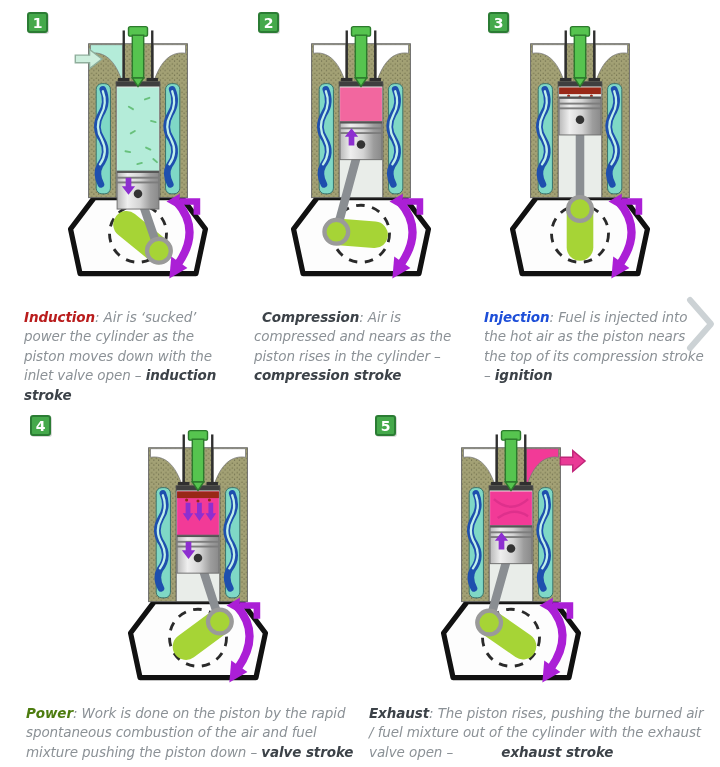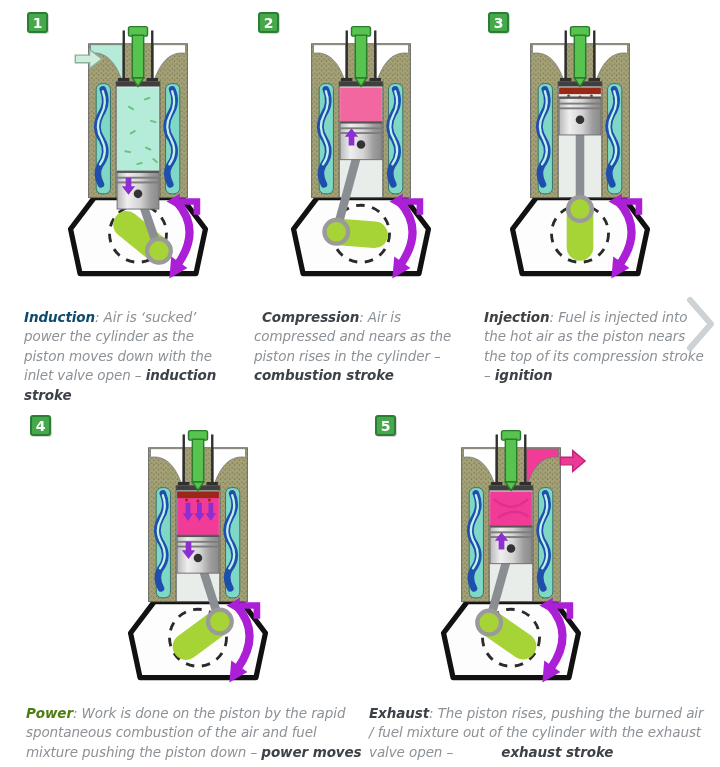--- a/index.html
+++ b/index.html
@@ -93,21 +93,21 @@
   </g>
             <polygon points="67,171 73,171 73,180 77,180 70,189 63,180 67,180" fill="#8d2fd0"></polygon>
   <g>
     <polyline points="142,210 142,196 124,196" fill="none" stroke="#ab1fd6" stroke-width="7"></polyline>
     <polygon points="124,188 124,204 110,196" fill="#ab1fd6"></polygon>
     <path d="M121,197 Q147,226 122,262" fill="none" stroke="#ab1fd6" stroke-width="8.5"></path>
     <polygon points="113,277 132,266 115,254" fill="#ab1fd6"></polygon>
   </g>
             <polygon points="14,42 29,42 29,36 42,46 29,56 29,50 14,50" fill="#cdeedd" stroke="#8fae9c" stroke-width="1.5"></polygon>
           </svg></div>
-        <div class="caption" style="left: 6px; top: 300px; width: 206px; color: rgb(139, 145, 150);"><span class="lead" style="color: #0c4a6e;">Induction</span><span>: Air is ‘sucked’ power the cylinder as the piston moves down with the inlet valve open – </span><span class="tail" style="color: rgb(60, 66, 72);">induction stroke</span></div>
+        <div class="caption" style="left: 6px; top: 300px; width: 206px; color: rgb(139, 145, 150);"><span class="lead" style="color: #b91c1c;">Induction</span><span>: Air is ‘sucked’ power the cylinder as the piston moves down with the inlet valve open – </span><span class="tail" style="color: rgb(60, 66, 72);">induction stroke</span></div>
       </div>
       <div class="panel" style="left: 248px; top: 8px; width: 222px; height: 392px;">
         <div class="badge" style="left: 10px; top: 4px; background: rgb(69, 169, 75); border: 2px solid rgb(43, 124, 52); color: rgb(255, 255, 255);">2</div>
         <div class="engine-wrap" style="left: 37px; top: 4px;"><svg width="152" height="282" viewBox="0 0 160 290">
   <defs>
     <pattern id="spk1" width="5" height="5" patternUnits="userSpaceOnUse">
       <rect width="5" height="5" fill="#a3a175"></rect>
       <circle cx="1.2" cy="1.2" r="0.7" fill="#6f6e48"></circle>
       <circle cx="3.6" cy="3.1" r="0.6" fill="#55543a"></circle>
     </pattern>
@@ -159,21 +159,21 @@
     <circle cx="80" cy="136" r="4.5" fill="#333"></circle>
   </g>
             <polygon points="67,137 73,137 73,128 77,128 70,119 63,128 67,128" fill="#8d2fd0"></polygon>
   <g>
     <polyline points="142,210 142,196 124,196" fill="none" stroke="#ab1fd6" stroke-width="7"></polyline>
     <polygon points="124,188 124,204 110,196" fill="#ab1fd6"></polygon>
     <path d="M121,197 Q147,226 122,262" fill="none" stroke="#ab1fd6" stroke-width="8.5"></path>
     <polygon points="113,277 132,266 115,254" fill="#ab1fd6"></polygon>
   </g>
           </svg></div>
-        <div class="caption" style="left: 6px; top: 300px; width: 212px; color: rgb(139, 145, 150);"><span class="lead" style="color: rgb(60, 66, 72); margin-left: 8px;">Compression</span><span>: Air is compressed and nears as the piston rises in the cylinder – </span><span class="tail" style="color: rgb(60, 66, 72);">combustion stroke</span></div>
+        <div class="caption" style="left: 6px; top: 300px; width: 212px; color: rgb(139, 145, 150);"><span class="lead" style="color: rgb(60, 66, 72); margin-left: 8px;">Compression</span><span>: Air is compressed and nears as the piston rises in the cylinder – </span><span class="tail" style="color: rgb(60, 66, 72);">compression stroke</span></div>
       </div>
       <div class="panel" style="left: 478px; top: 8px; width: 236px; height: 392px;">
         <div class="badge" style="left: 10px; top: 4px; background: rgb(69, 169, 75); border: 2px solid rgb(43, 124, 52); color: rgb(255, 255, 255);">3</div>
         <div class="engine-wrap" style="left: 26px; top: 4px;"><svg width="152" height="282" viewBox="0 0 160 290">
   <defs>
     <pattern id="spk2" width="5" height="5" patternUnits="userSpaceOnUse">
       <rect width="5" height="5" fill="#a3a175"></rect>
       <circle cx="1.2" cy="1.2" r="0.7" fill="#6f6e48"></circle>
       <circle cx="3.6" cy="3.1" r="0.6" fill="#55543a"></circle>
     </pattern>
@@ -227,21 +227,21 @@
     <rect x="58" y="97" width="44" height="2" fill="#7d7d7d"></rect>
     <circle cx="80" cy="110" r="4.5" fill="#333"></circle>
   </g>
   <g>
     <polyline points="142,210 142,196 124,196" fill="none" stroke="#ab1fd6" stroke-width="7"></polyline>
     <polygon points="124,188 124,204 110,196" fill="#ab1fd6"></polygon>
     <path d="M121,197 Q147,226 122,262" fill="none" stroke="#ab1fd6" stroke-width="8.5"></path>
     <polygon points="113,277 132,266 115,254" fill="#ab1fd6"></polygon>
   </g>
           </svg></div>
-        <div class="caption" style="left: 6px; top: 300px; width: 222px; color: rgb(139, 145, 150);"><span class="lead" style="color: #404040;">Injection</span><span>: Fuel is injected into the hot air as the piston nears the top of its compression stroke – </span><span class="tail" style="color: rgb(60, 66, 72);">ignition</span></div>
+        <div class="caption" style="left: 6px; top: 300px; width: 222px; color: rgb(139, 145, 150);"><span class="lead" style="color: #1d4ed8;">Injection</span><span>: Fuel is injected into the hot air as the piston nears the top of its compression stroke – </span><span class="tail" style="color: rgb(60, 66, 72);">ignition</span></div>
       </div>
       <div class="panel" style="left: 22px; top: 408px; width: 346px; height: 356px;">
         <div class="badge" style="left: 8px; top: 7px; background: rgb(69, 169, 75); border: 2px solid rgb(43, 124, 52); color: rgb(255, 255, 255);">4</div>
         <div class="engine-wrap" style="left: 100px; top: 8px;"><svg width="152" height="282" viewBox="0 0 160 290">
   <defs>
     <pattern id="spk3" width="5" height="5" patternUnits="userSpaceOnUse">
       <rect width="5" height="5" fill="#a3a175"></rect>
       <circle cx="1.2" cy="1.2" r="0.7" fill="#6f6e48"></circle>
       <circle cx="3.6" cy="3.1" r="0.6" fill="#55543a"></circle>
     </pattern>
@@ -300,21 +300,21 @@
     <circle cx="80" cy="146" r="4.5" fill="#333"></circle>
   </g>
             <polygon points="67,129 73,129 73,138 77,138 70,147 63,138 67,138" fill="#8d2fd0"></polygon>
   <g>
     <polyline points="142,210 142,196 124,196" fill="none" stroke="#ab1fd6" stroke-width="7"></polyline>
     <polygon points="124,188 124,204 110,196" fill="#ab1fd6"></polygon>
     <path d="M121,197 Q147,226 122,262" fill="none" stroke="#ab1fd6" stroke-width="8.5"></path>
     <polygon points="113,277 132,266 115,254" fill="#ab1fd6"></polygon>
   </g>
           </svg></div>
-        <div class="caption" style="left: 4px; top: 296px; width: 338px; color: rgb(139, 145, 150);"><span class="lead" style="color: #4d7c0f;">Power</span><span>: Work is done on the piston by the rapid spontaneous combustion of the air and fuel mixture pushing the piston down – </span><span class="tail" style="color: rgb(60, 66, 72);">power moves</span></div>
+        <div class="caption" style="left: 4px; top: 296px; width: 338px; color: rgb(139, 145, 150);"><span class="lead" style="color: #4d7c0f;">Power</span><span>: Work is done on the piston by the rapid spontaneous combustion of the air and fuel mixture pushing the piston down – </span><span class="tail" style="color: rgb(60, 66, 72);">valve stroke</span></div>
       </div>
       <div class="panel" style="left: 365px; top: 408px; width: 350px; height: 356px;">
         <div class="badge" style="left: 10px; top: 7px; background: rgb(69, 169, 75); border: 2px solid rgb(43, 124, 52); color: rgb(255, 255, 255);">5</div>
         <div class="engine-wrap" style="left: 70px; top: 8px;"><svg width="152" height="282" viewBox="0 0 160 290">
   <defs>
     <pattern id="spk4" width="5" height="5" patternUnits="userSpaceOnUse">
       <rect width="5" height="5" fill="#a3a175"></rect>
       <circle cx="1.2" cy="1.2" r="0.7" fill="#6f6e48"></circle>
       <circle cx="3.6" cy="3.1" r="0.6" fill="#55543a"></circle>
     </pattern>

